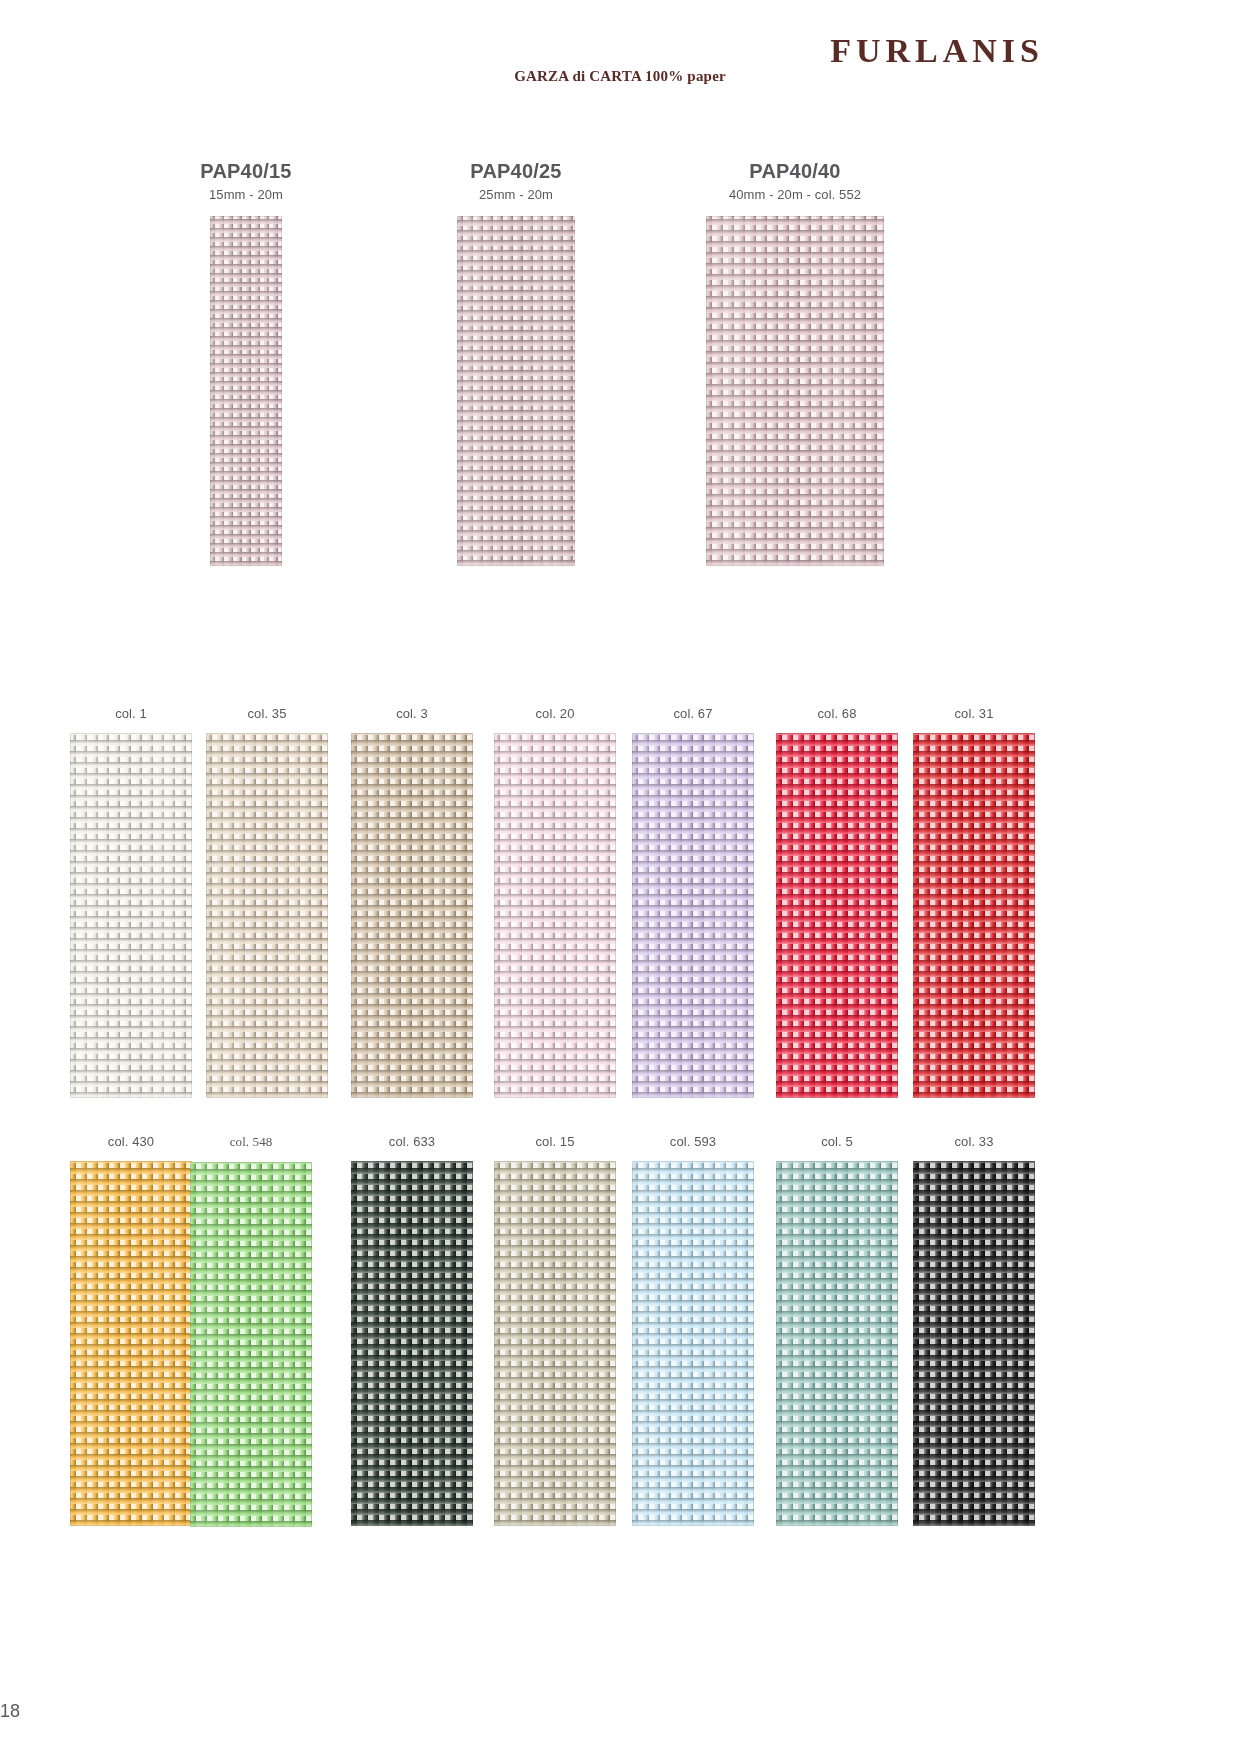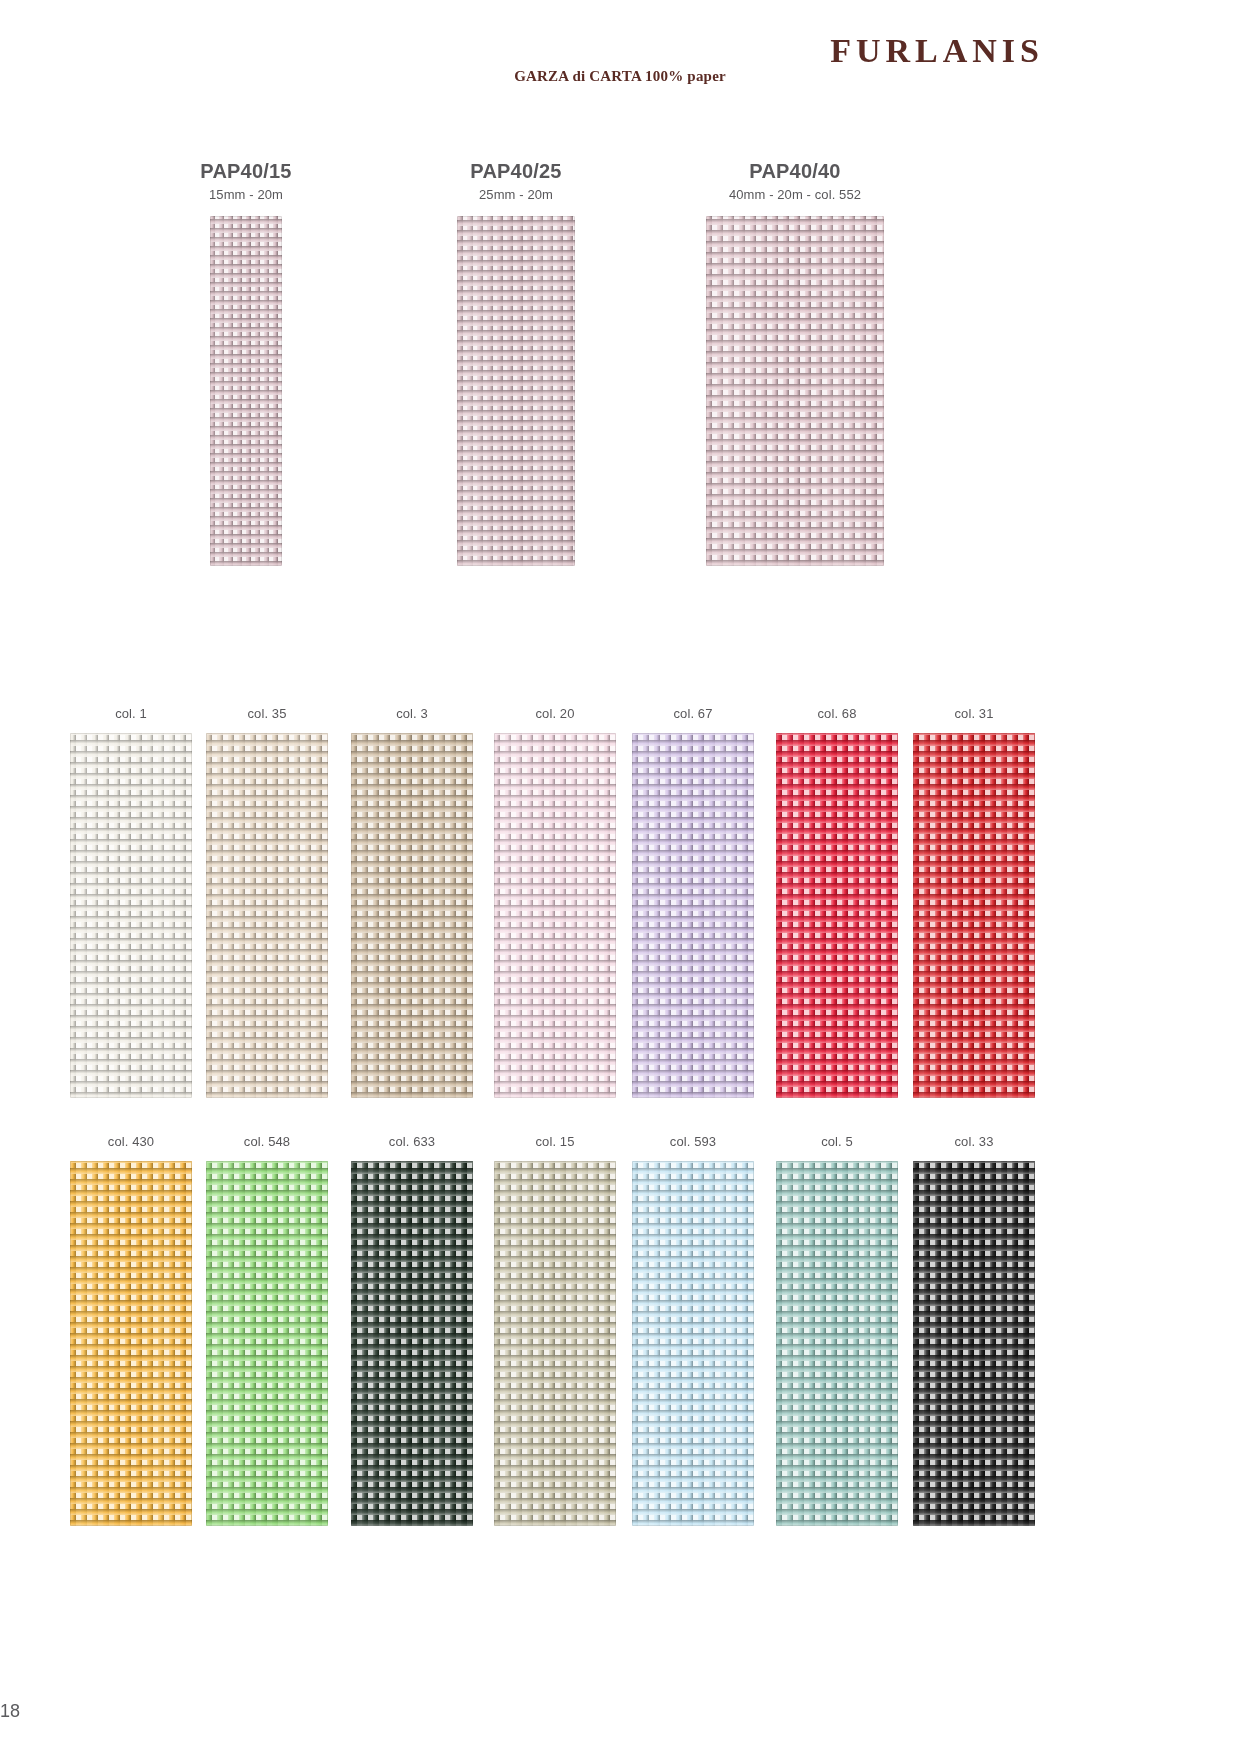--- a/index.html
+++ b/index.html
@@ -264,21 +264,21 @@
       <div class="col-label">col. 430</div>
       <div class="sample-wrap" style="display: flex; justify-content: center;">
         <div class="mesh" style="width: 122px; height: 365px; background: rgb(253, 240, 214);">
           <div class="warp" style="background: repeating-linear-gradient(90deg, rgb(250, 215, 149) 0px, rgb(247, 187, 75) 2.7px, rgb(162, 117, 34) 6px, rgba(0, 0, 0, 0) 6px, rgba(0, 0, 0, 0) 11px);"></div>
           <div class="weft" style="background: repeating-linear-gradient(0deg, rgb(250, 215, 149) 0px, rgb(247, 187, 75) 2.7px, rgb(162, 117, 34) 6px, rgba(0, 0, 0, 0) 6px, rgba(0, 0, 0, 0) 11px); opacity: 0.88;"></div>
           <div class="sheen"></div>
           <div class="edge"></div>
         </div>
       </div>
     </div>
-    <div class="color-cell" style="left: 192px; width: 150px;">
+    <div class="color-cell" style="left: 176px; width: 150px; font-family: Liberation Serif, serif;">
       <div class="col-label">col. 548</div>
       <div class="sample-wrap" style="display: flex; justify-content: center;">
         <div class="mesh" style="width: 122px; height: 365px; background: rgb(232, 247, 226);">
           <div class="warp" style="background: repeating-linear-gradient(90deg, rgb(195, 235, 181) 0px, rgb(153, 221, 129) 2.7px, rgb(92, 143, 74) 6px, rgba(0, 0, 0, 0) 6px, rgba(0, 0, 0, 0) 11px);"></div>
           <div class="weft" style="background: repeating-linear-gradient(0deg, rgb(195, 235, 181) 0px, rgb(153, 221, 129) 2.7px, rgb(92, 143, 74) 6px, rgba(0, 0, 0, 0) 6px, rgba(0, 0, 0, 0) 11px); opacity: 0.88;"></div>
           <div class="sheen"></div>
           <div class="edge"></div>
         </div>
       </div>
     </div>

